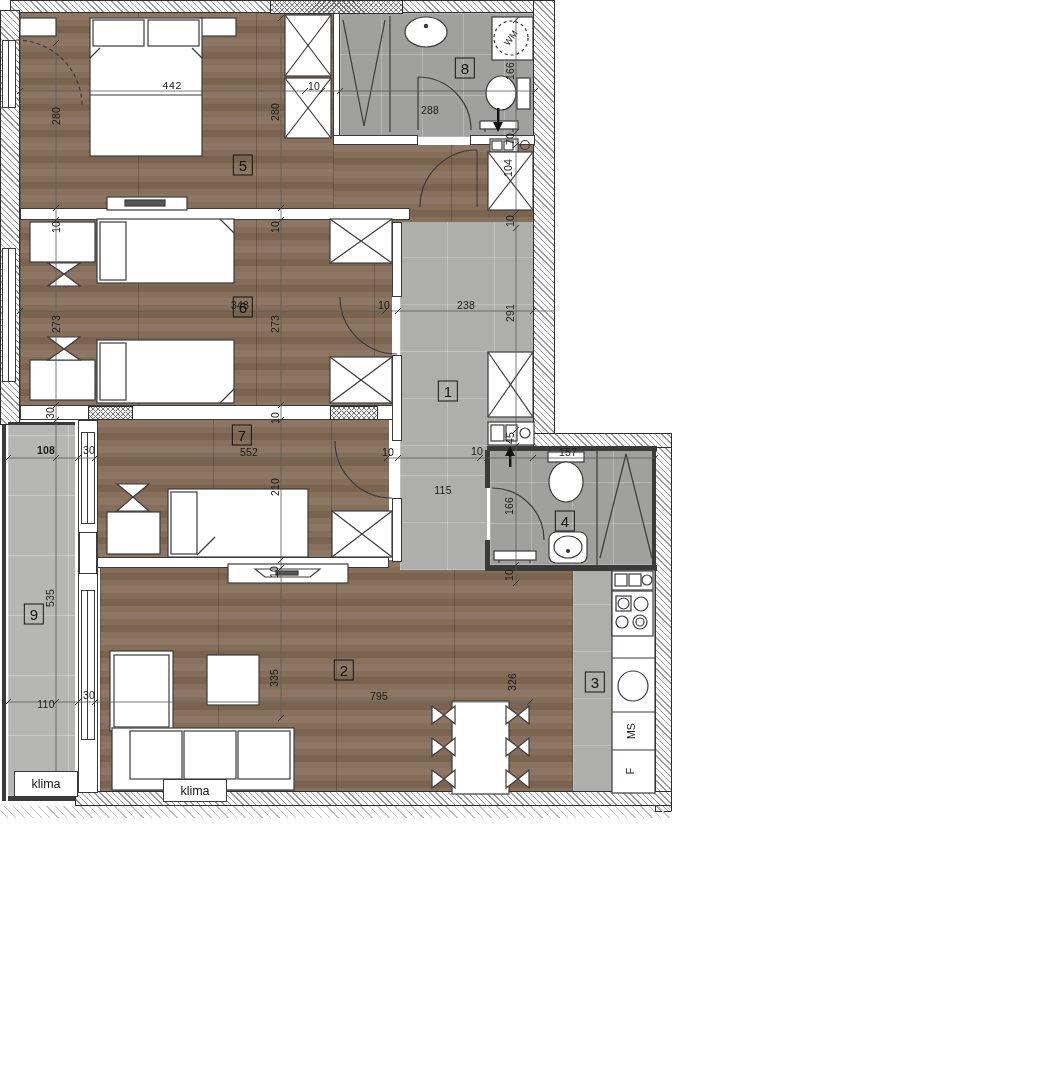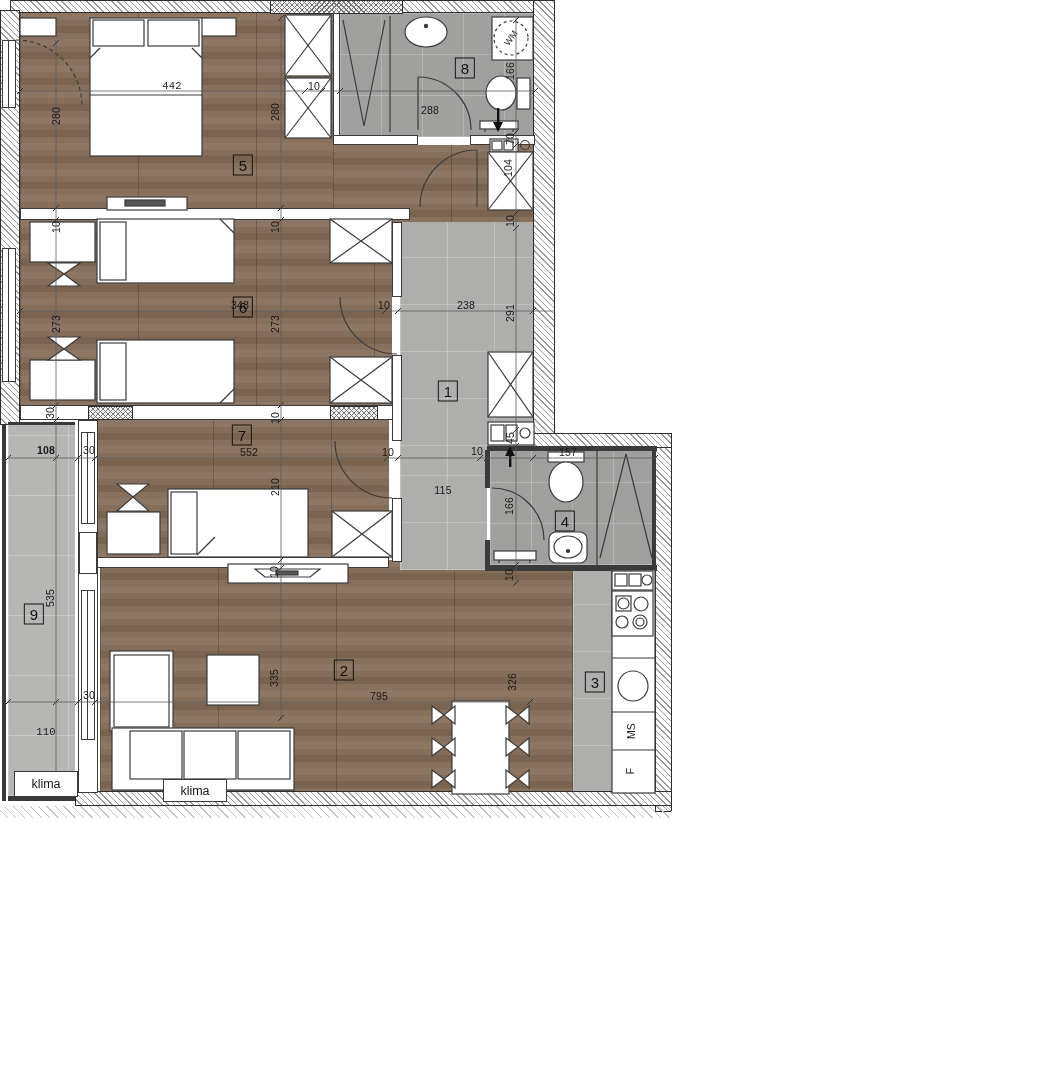--- a/index.html
+++ b/index.html
@@ -401,21 +401,21 @@
       <span class="dim v" style="left: 275px; top: 418px;">10</span>
       <span class="dim v" style="left: 275px; top: 487px;">210</span>
       <span class="dim" style="left: 388px; top: 452px;">10</span>
       <span class="dim" style="left: 443px; top: 452px; margin-top: 38px;">115</span>
       <span class="dim" style="left: 477px; top: 451px;">10</span>
       <span class="dim v" style="left: 510px; top: 438px;">45</span>
       <span class="dim" style="left: 568px; top: 452px;">157</span>
       <span class="dim v" style="left: 509px; top: 506px;">166</span>
       <span class="dim v" style="left: 509px; top: 575px;">10</span>
       <span class="dim v" style="left: 50px; top: 598px;">535</span>
-      <span class="dim" style="left: 46px; top: 732px; font-family: Liberation Mono, monospace;">110</span>
+      <span class="dim" style="left: 46px; top: 704px;">110</span>
       <span class="dim" style="left: 89px; top: 695px;">30</span>
       <span class="dim v" style="left: 274px; top: 678px;">335</span>
       <span class="dim" style="left: 379px; top: 696px;">795</span>
       <span class="dim v" style="left: 512px; top: 682px;">326</span>
       <span class="dim v" style="left: 274px; top: 572px;">10</span>
       <span class="room-label" style="left: 448px; top: 391px;">1</span>
       <span class="room-label" style="left: 344px; top: 670px;">2</span>
       <span class="room-label" style="left: 595px; top: 682px;">3</span>
       <span class="room-label" style="left: 565px; top: 521px;">4</span>
       <span class="room-label" style="left: 243px; top: 165px;">5</span>

